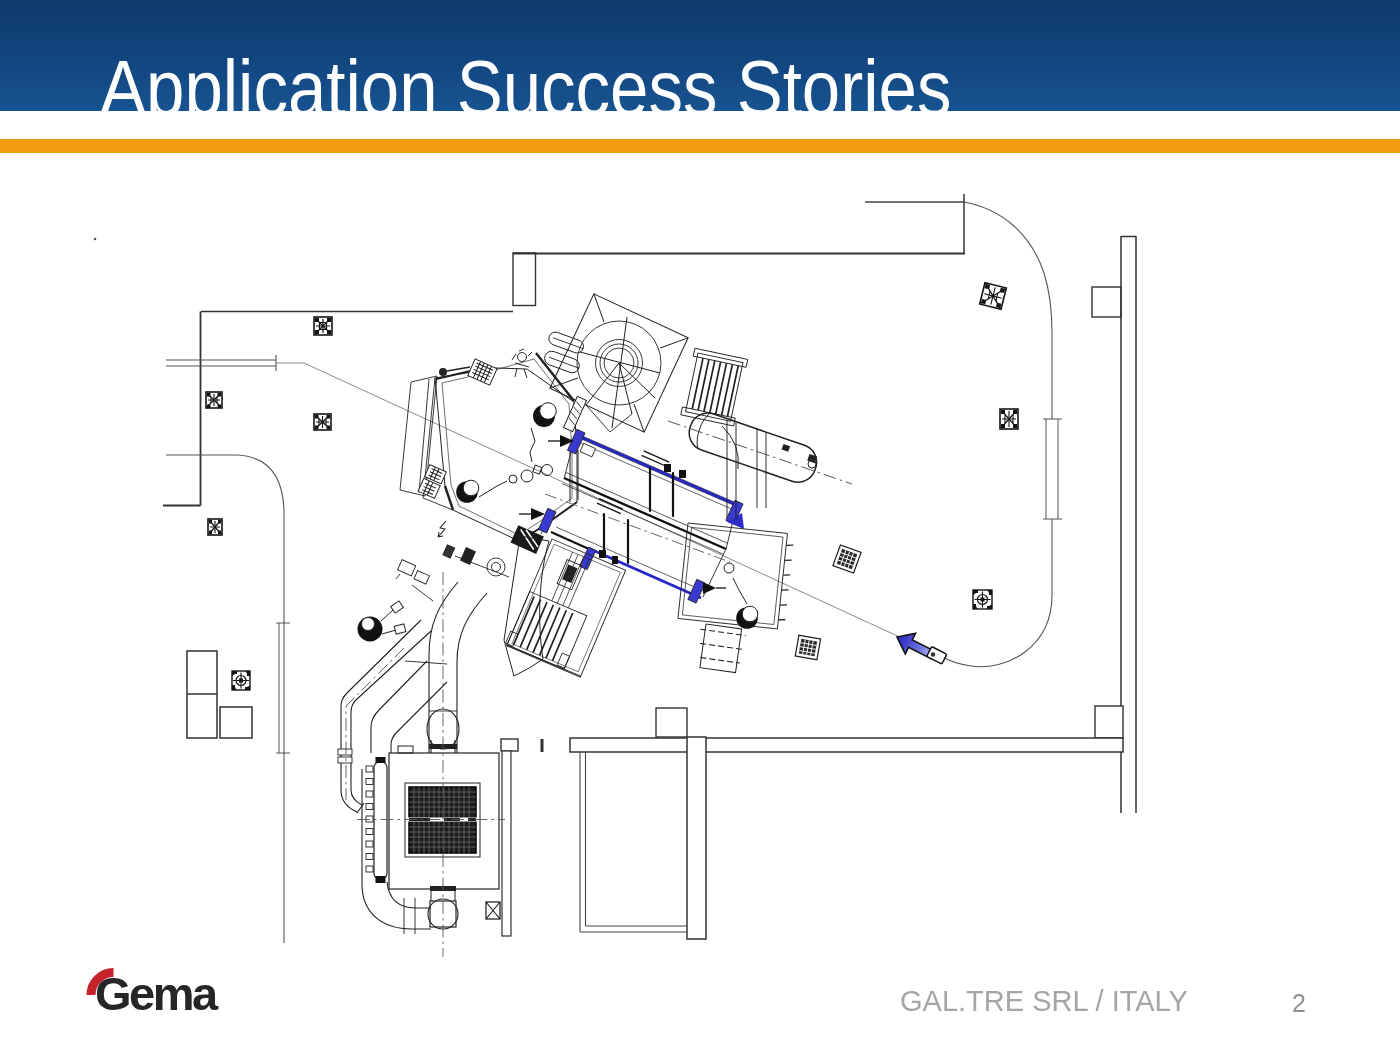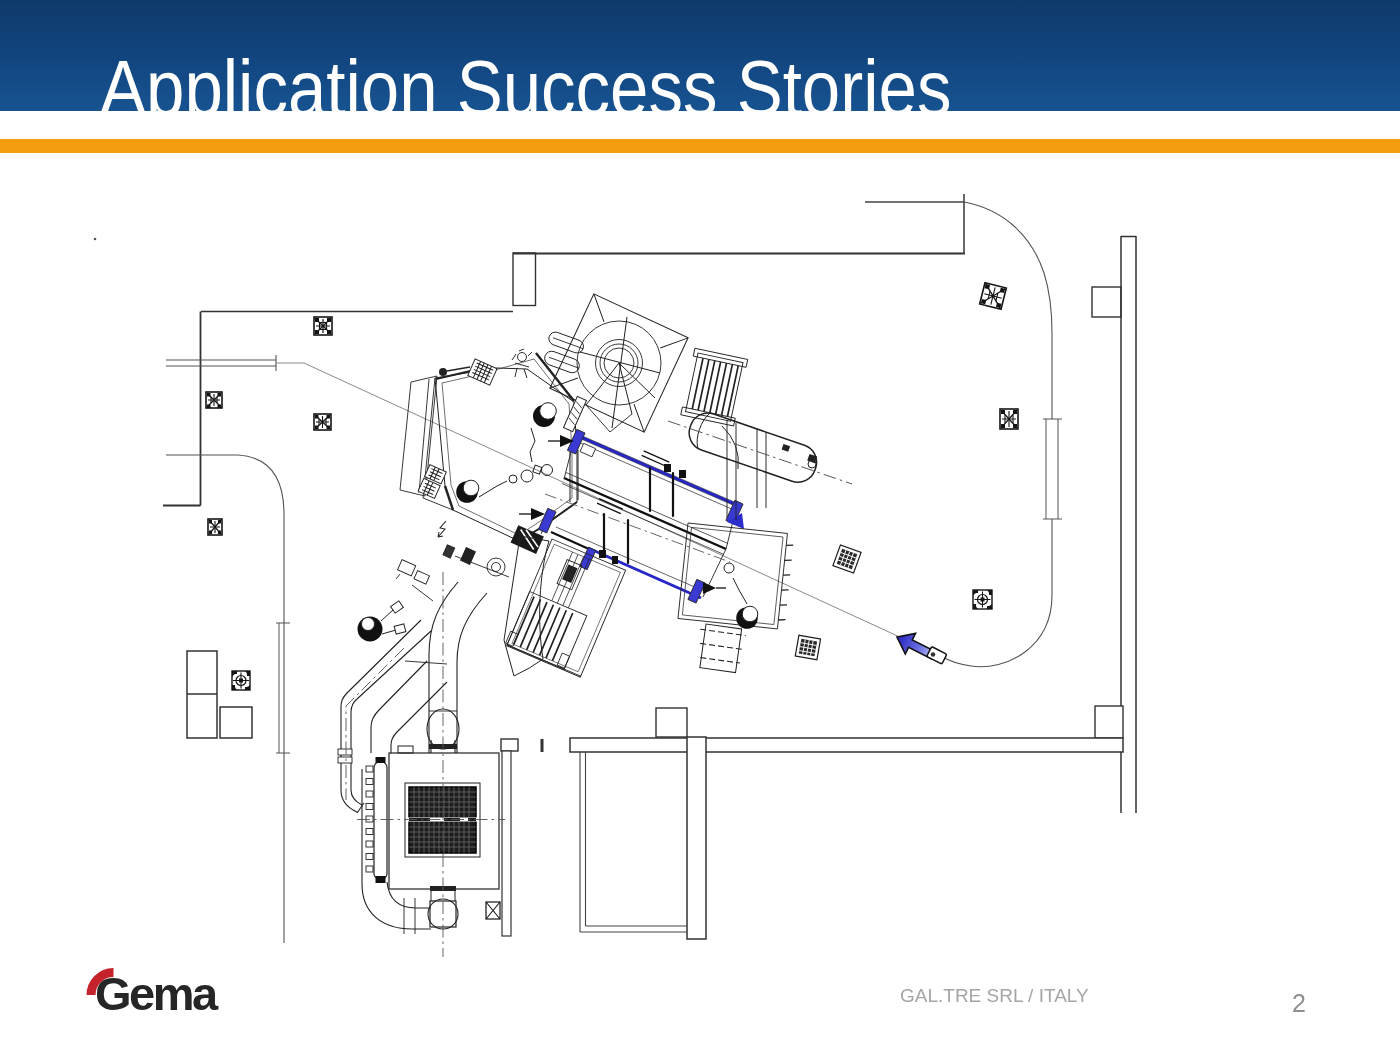--- a/index.html
+++ b/index.html
@@ -1,20 +1,20 @@
 <!DOCTYPE html>
 <html><head>
 <meta charset="utf-8">
 <style>
 html,body{margin:0;padding:0;width:1400px;height:1050px;background:#fff;overflow:hidden;}
 body{font-family:"Liberation Sans",sans-serif;position:relative;}
 .hdr{position:absolute;top:0;left:0;width:1400px;height:111px;background:linear-gradient(180deg,#0f3a6b 0%,#124680 55%,#175391 100%);}
 .hdr h1{margin:0;position:absolute;left:100px;top:44px;font-size:69px;font-weight:normal;color:#fff;letter-spacing:0;white-space:nowrap;transform:scaleY(1.12);transform-origin:0 0;}
 .orange{position:absolute;top:139px;left:0;width:1400px;height:14px;background:#f59d10;}
-.foot-right{position:absolute;left:900px;top:985px;font-size:19px;color:#a5a5a5;letter-spacing:0;white-space:nowrap;}
+.foot-right{position:absolute;left:900px;top:985px;font-size:29px;color:#a5a5a5;letter-spacing:0;white-space:nowrap;}
 .pagenum{position:absolute;left:1292px;top:989px;font-size:25px;color:#8f8f8f;}
 </style>
 </head>
 <body>
 
 <div class="hdr">
 
 <h1>Application Success Stories</h1>
 </div>
 

